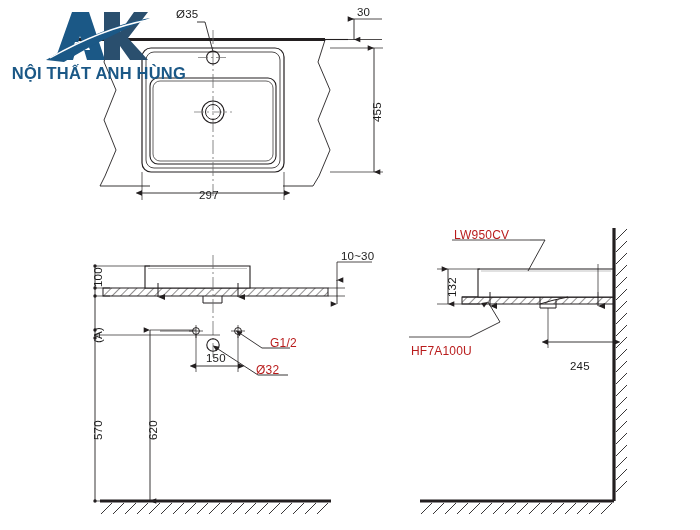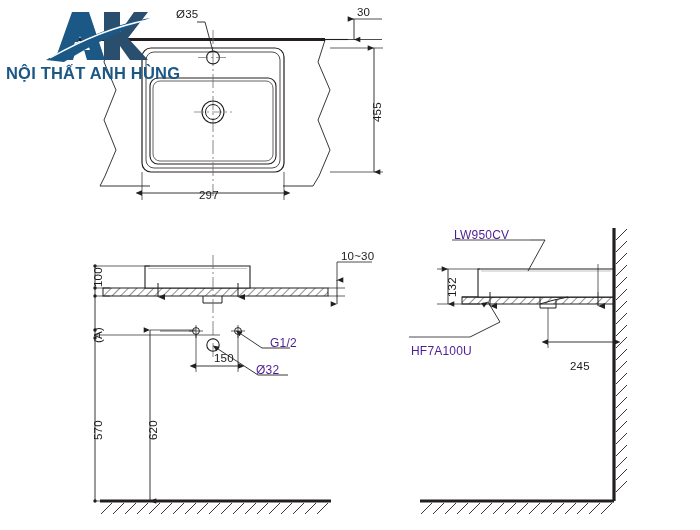--- a/index.html
+++ b/index.html
@@ -14,21 +14,21 @@
   #sheet{position:absolute;left:0;top:0;width:700px;height:530px;}
   .svg-layer{position:absolute;left:0;top:0;width:700px;height:530px;}
 
   
   #logo{
     position:absolute;left:6px;top:8px;width:180px;height:82px;
   }
   #logo-mark{position:absolute;left:36px;top:0px;width:110px;height:56px;}
   #logo-text{
     position:absolute;left:0px;top:56px;width:180px;
-    text-align:left;
+    text-align:right;
     font-size:16.5px;font-weight:bold;letter-spacing:.2px;
     color:#1b5886;
     white-space:nowrap;
     font-family:"Liberation Sans", sans-serif;
   }
 
   
   .dim{
     position:absolute;
     font-size:11.5px;
@@ -37,21 +37,21 @@
     font-family:"Liberation Sans", sans-serif;
     letter-spacing:.2px;
   }
   .dim.vert{
     transform:rotate(-90deg);
     transform-origin:left top;
   }
   .label{
     position:absolute;
     font-size:12px;
-    color:#4c1d95;
+    color:#b91c1c;
     white-space:nowrap;
     font-family:"Liberation Sans", sans-serif;
     letter-spacing:.2px;
   }
 </style>
 </head>
 <body>
 
 <div id="sheet">
 
@@ -303,21 +303,21 @@
   <div class="dim" style="left:199px;top:189px;">297</div>
 
   <div class="dim vert" style="left:92px;top:287px;">100</div>
 
   <div class="dim vert" style="left:92px;top:343px;">(A)</div>
 
   <div class="dim vert" style="left:92px;top:440px;">570</div>
 
   <div class="dim vert" style="left:147px;top:440px;">620</div>
 
-  <div class="dim" style="left:206px;top:352px;margin-left:8px;">150</div>
+  <div class="dim" style="left:206px;top:352px;">150</div>
 
   <div class="dim" style="left:341px;top:250px;">10~30</div>
 
   <div class="label" style="left:270px;top:336px;">G1/2</div>
 
   <div class="label" style="left:256px;top:363px;">Ø32</div>
 
   <div class="label" style="left:454px;top:228px;">LW950CV</div>
 
   <div class="label" style="left:411px;top:344px;">HF7A100U</div>

